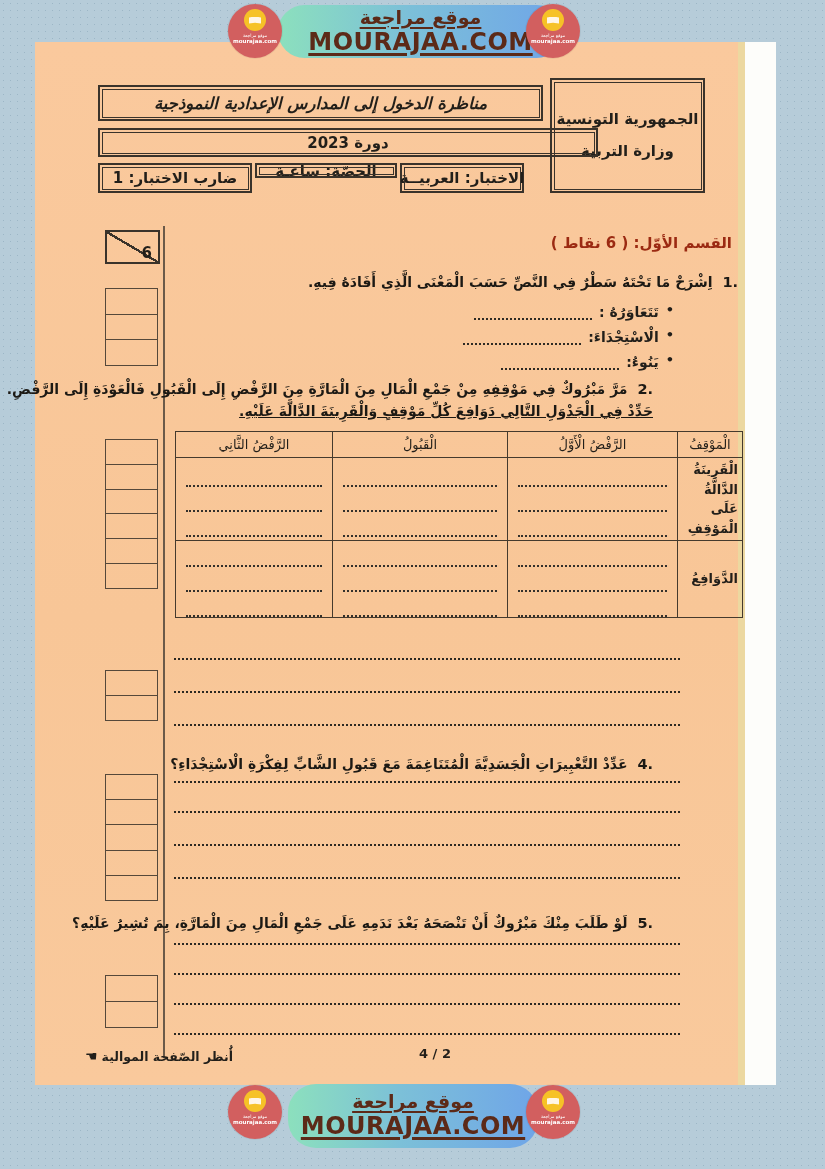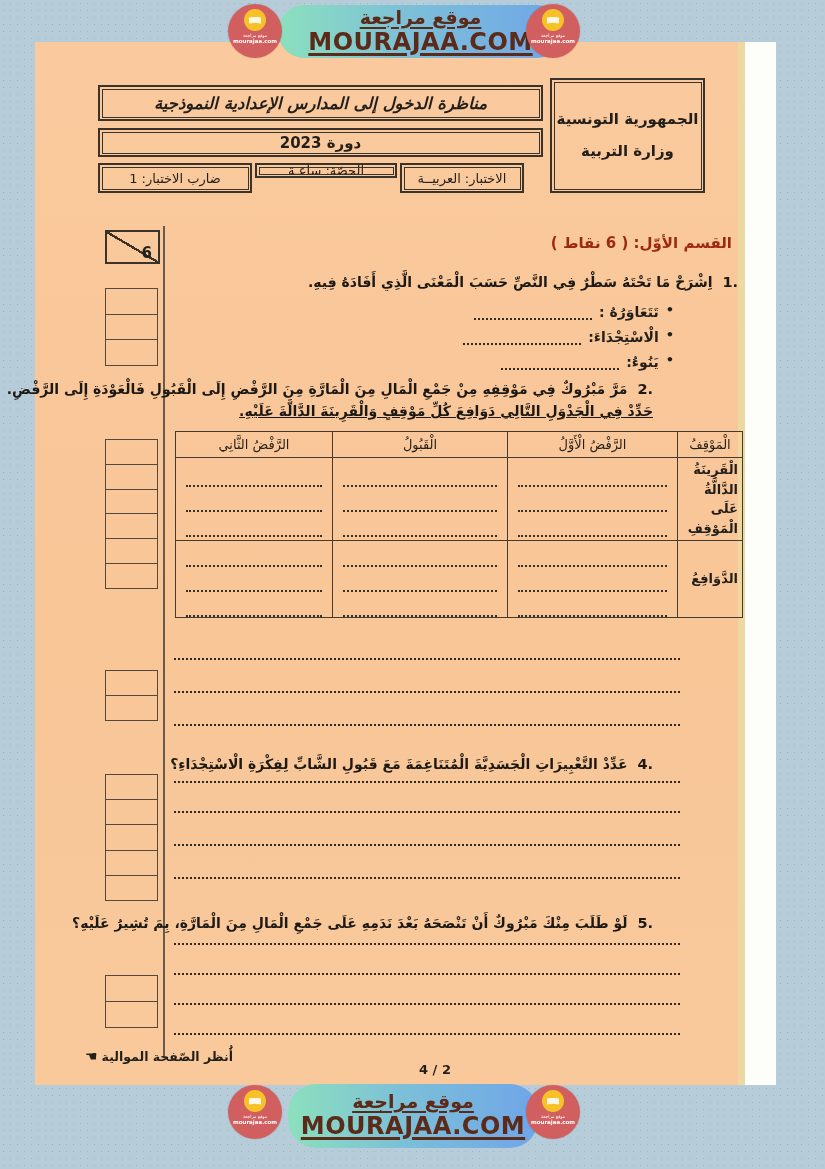--- a/index.html
+++ b/index.html
@@ -34,21 +34,21 @@
   }
   .logo-yellow{width:22px;height:22px;border-radius:50%;background:#f6c227;margin-top:5px;display:flex;align-items:center;justify-content:center;}
   .logo-book{width:12px;height:7px;background:#fff6e6;clip-path:polygon(0 15%,45% 0,50% 12%,55% 0,100% 15%,100% 100%,50% 88%,0 100%);}
   .logo-txt1{font-size:4.5px;color:#ffffff;margin-top:2px;line-height:1.2;}
   .logo-txt2{font-size:5.5px;color:#ffffff;font-weight:bold;line-height:1.2;}
   
   .dbx{position:absolute;border:2px solid #3a332b;display:flex;align-items:center;justify-content:center;box-sizing:border-box;}
   .dbx::before{content:"";position:absolute;inset:1.5px;border:1.2px solid #3a332b;pointer-events:none;}
   .hdr-title{font-size:16.5px;font-weight:bold;direction:rtl;white-space:nowrap;font-style:italic;}
   .hdr-session{font-size:15px;font-weight:bold;direction:rtl;}
-  .hdr-small{font-size:13px;font-weight:normal;direction:rtl;white-space:nowrap;}
+  .hdr-small{font-size:15px;font-weight:bold;direction:rtl;white-space:nowrap;}
   .ministry{flex-direction:column;gap:12px;font-size:15px;font-weight:bold;direction:rtl;text-align:left;line-height:1.3;}
   
   .score{
     position:absolute;left:70px;top:188px;width:55px;height:34px;border:2.5px solid #3a332b;box-sizing:border-box;
     background:linear-gradient(to top right,transparent 47.5%,#3a332b 47.5%,#3a332b 52%,transparent 52%);
   }
   .score-n{position:absolute;right:6px;bottom:0px;font-size:15px;font-weight:bold;}
   .vline{position:absolute;left:128px;top:184px;width:1.6px;height:832px;background:#6b5a49;}
   .stack{position:absolute;left:70px;width:53px;border:1.6px solid #55483a;box-sizing:border-box;display:flex;flex-direction:column;}
   .srow{flex:1;border-top:1.3px solid #55483a;}
@@ -62,40 +62,40 @@
   .bdots{width:118px;height:13px;border-bottom:2.2px dotted #2e2a24;}
   .ansline{position:absolute;left:139px;width:506px;height:0;border-bottom:2.4px dotted #2c2822;}
   
   .vtable{position:absolute;left:140px;top:389px;width:567px;height:180px;border-collapse:collapse;direction:rtl;table-layout:fixed;}
   .vtable th,.vtable td{border:1.7px solid #453a2d;padding:0;box-sizing:border-box;}
   .vtable thead th{height:26px;font-size:13px;font-weight:normal;text-align:center;}
   .rowlabel{font-size:13px;font-weight:bold;text-align:right;padding:2px 4px !important;line-height:1.5;vertical-align:middle;}
   .cdots{height:23px;border-bottom:2.2px dotted #33302b;margin:0 10px;}
   .cell-lines{padding-top:1px;}
   
-  .pagenum{position:absolute;left:350px;top:1004px;width:100px;text-align:center;font-size:13px;font-weight:bold;direction:ltr;margin-top:16px;}
+  .pagenum{position:absolute;left:350px;top:1004px;width:100px;text-align:center;font-size:13px;font-weight:bold;direction:ltr;}
   .nextpage{position:absolute;left:50px;top:1006px;direction:rtl;font-size:12.5px;font-weight:bold;white-space:nowrap;display:flex;gap:4px;align-items:center;}
   .hand{font-size:14px;}
 </style>
 </head>
 <body>
 
 <div class="stage">
 
   <div class="white-strip"></div>
   <div class="paper">
 
     <div class="dbx ministry" style="left:515px;top:36px;width:155px;height:115px;">
       <div>الجمهورية التونسية</div>
       <div>وزارة التربية</div>
     </div>
     <div class="dbx" style="left:63px;top:43px;width:445px;height:36px;">
       <span class="hdr-title">مناظرة الدخول إلى المدارس الإعدادية النموذجية</span>
     </div>
-    <div class="dbx" style="left:63px;top:86px;width:445px;height:29px;">
+    <div class="dbx" style="left:63px;top:86px;width:500px;height:29px;">
       <span class="hdr-session">دورة 2023</span>
     </div>
     <div class="dbx" style="left:365px;top:121px;width:124px;height:30px;">
       <span class="hdr-small">الاختبار: العربيــة</span>
     </div>
     <div class="dbx" style="left:220px;top:121px;width:142px;height:15px;">
       <span class="hdr-small">الحصّة: ساعـة</span>
     </div>
     <div class="dbx" style="left:63px;top:121px;width:154px;height:30px;">
       <span class="hdr-small">ضارب الاختبار: 1</span>

